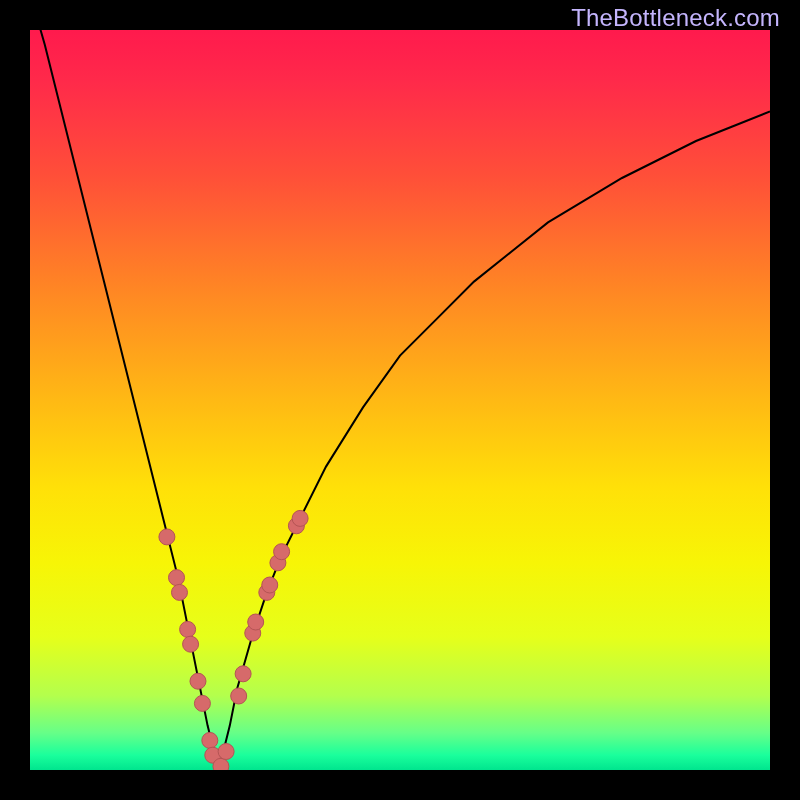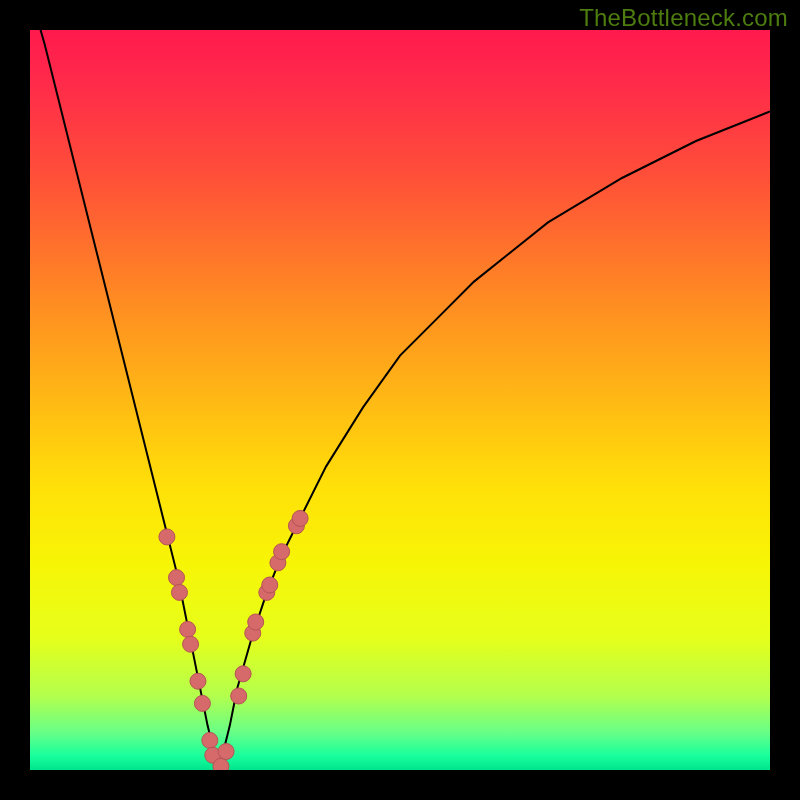--- a/index.html
+++ b/index.html
@@ -12,22 +12,22 @@
   }
   .frame {
     width: 800px;
     height: 800px;
     background: #000;
     position: relative;
   }
   .watermark {
     position: absolute;
     top: 4px;
-    right: 12px;
-    color: #4d7c0f;
+    right: 20px;
+    color: #c4b5fd;
     font-size: 24px;
     font-weight: 500;
     letter-spacing: 0.2px;
     z-index: 10;
   }
   .plot-area {
     position: absolute;
     left: 30px;
     top: 30px;
     width: 740px;

